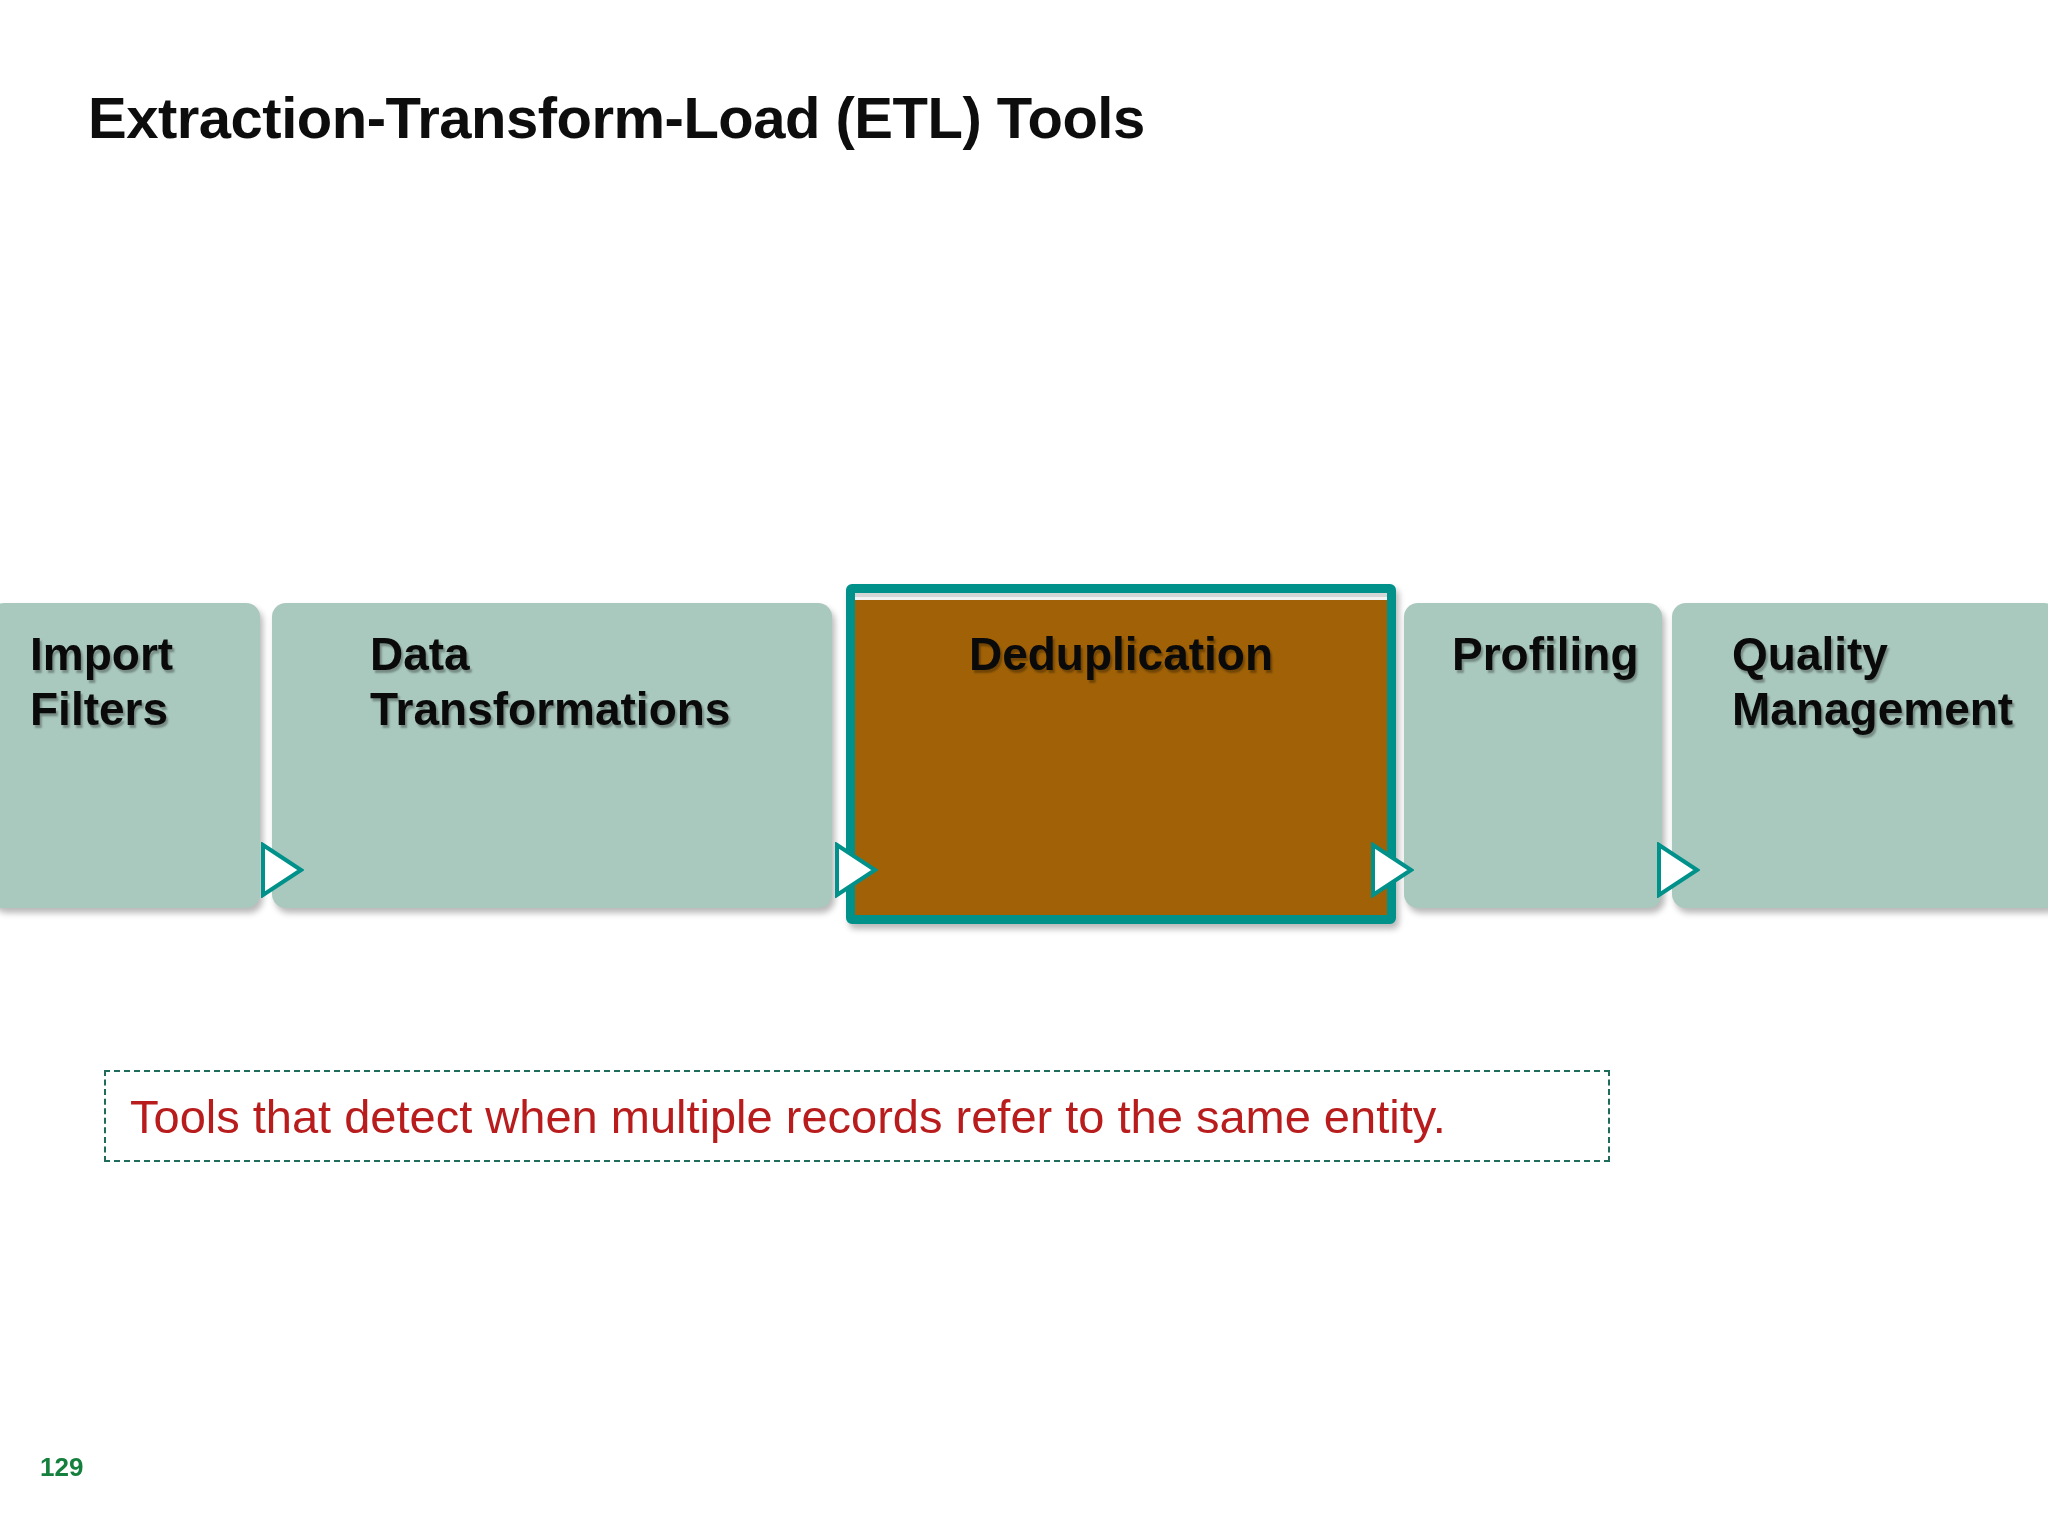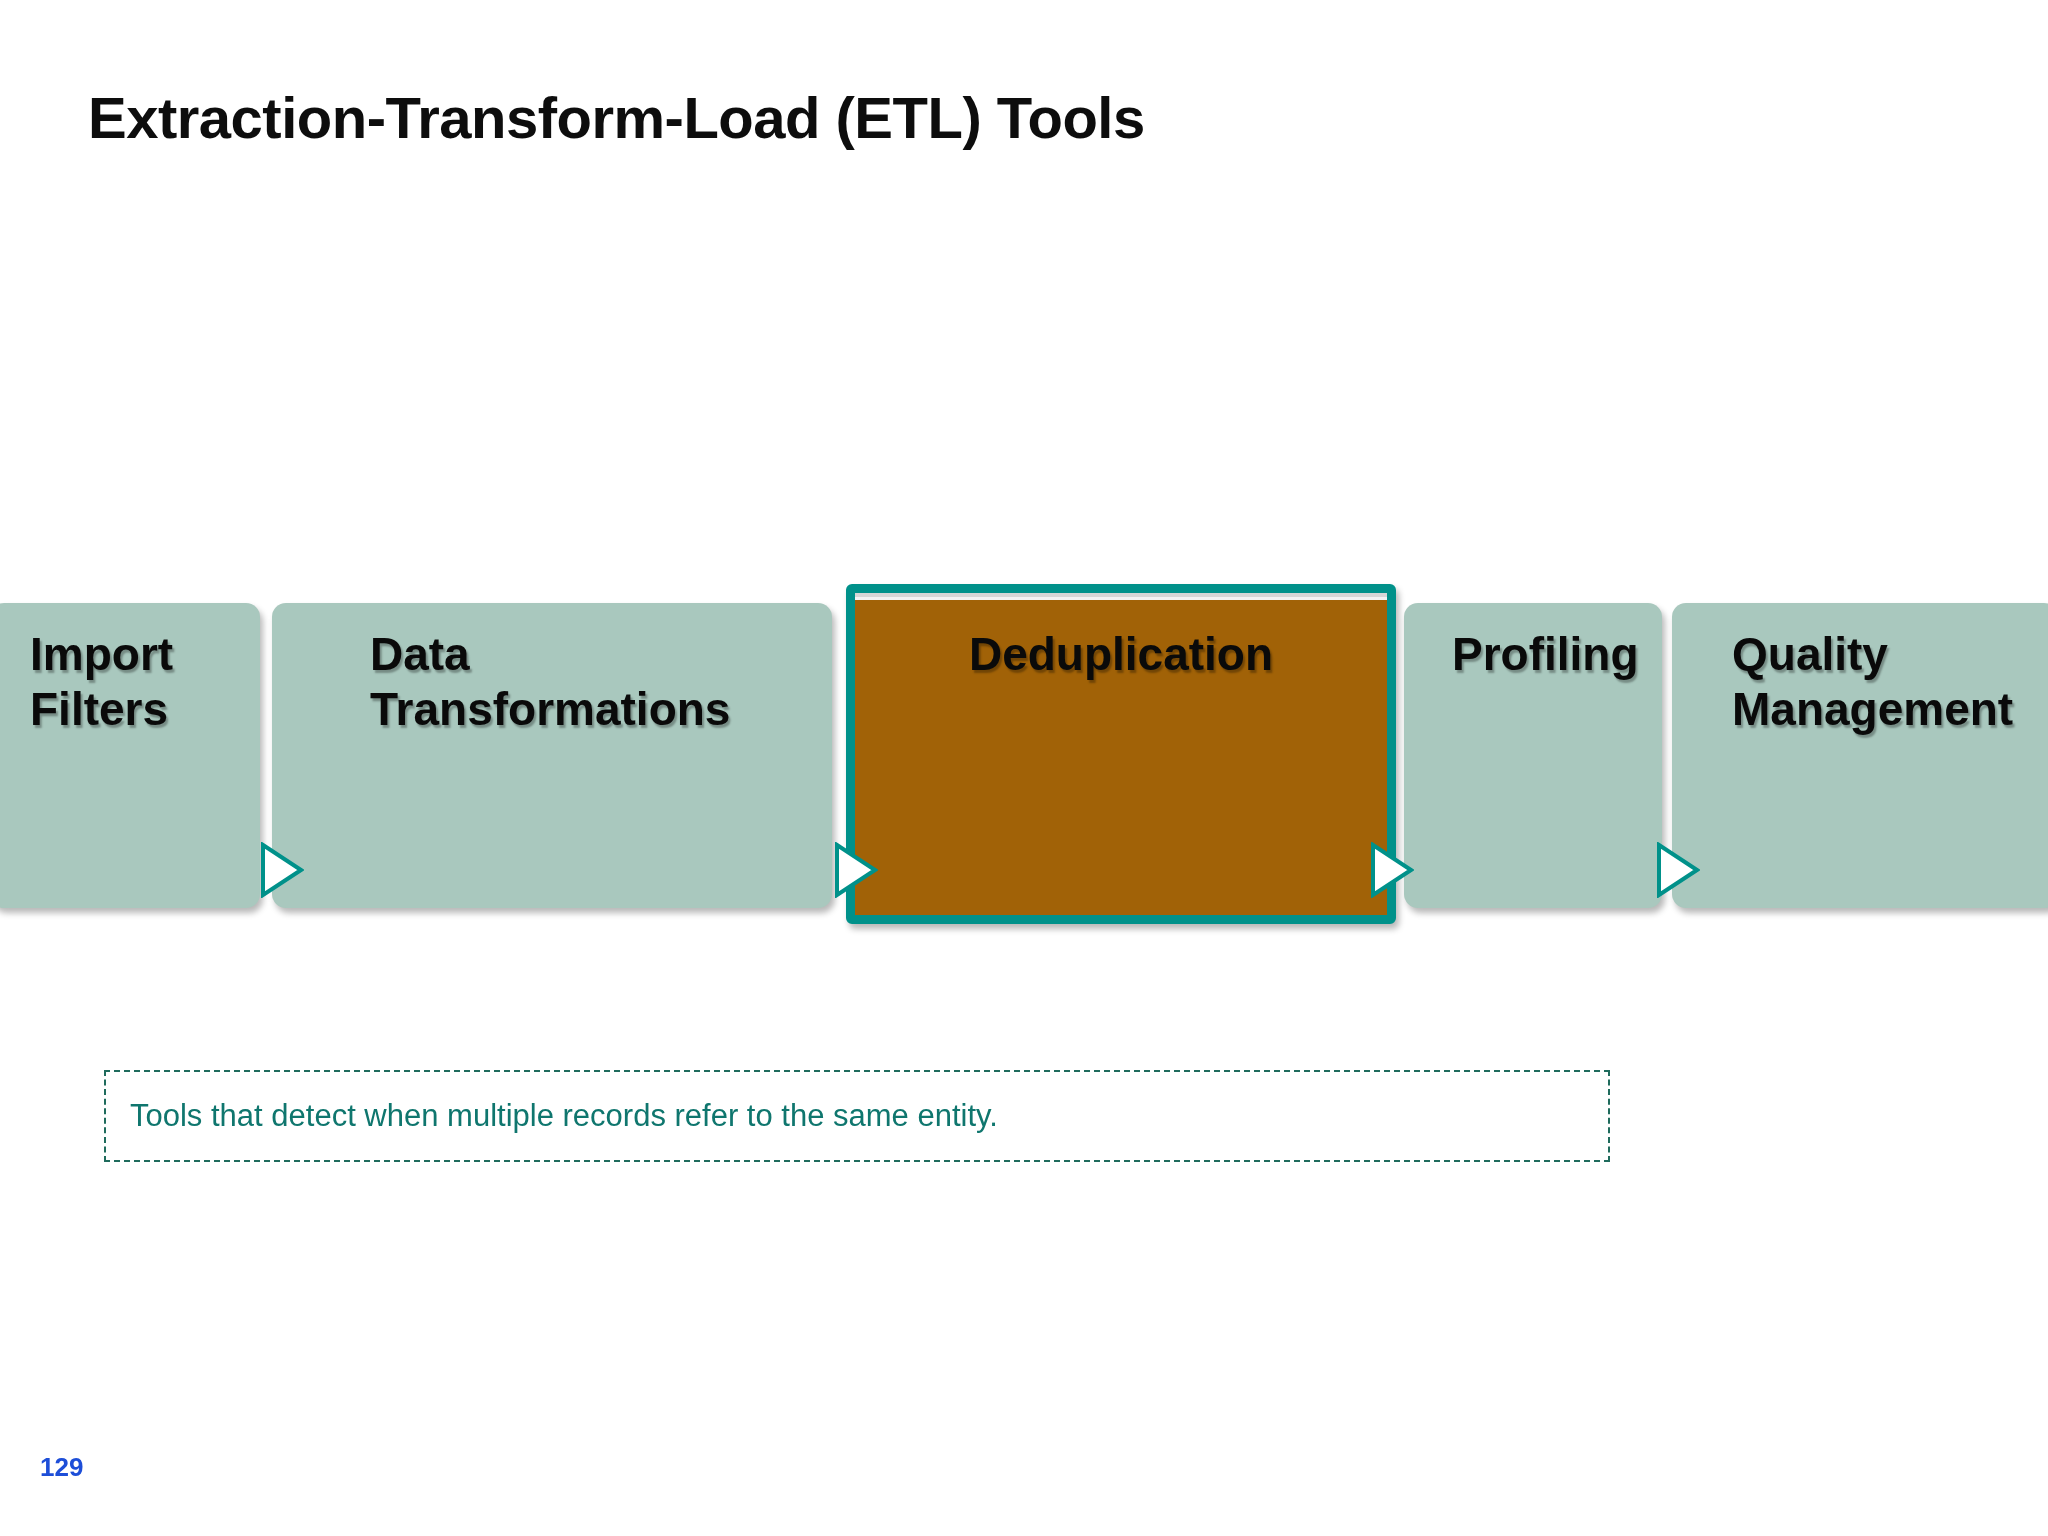--- a/index.html
+++ b/index.html
@@ -100,32 +100,32 @@
     position:absolute;
     left:104px; top:1070px;
     width:1506px; height:92px;
     border:2px dashed #1f6b5c;
     box-sizing:border-box;
     display:flex;
     align-items:center;
   }
   .caption .text{
     padding-left:24px;
-    font-size:31px;
-    color:#0f766e;
+    font-size:47px;
+    color:#b91c1c;
     white-space:nowrap;
   }
 
   
   .pagenum{
     position:absolute;
     left:40px; top:1452px;
     font-size:26px;
     font-weight:bold;
-    color:#1d4ed8;
+    color:#15803d;
   }
 </style>
 </head>
 <body>
 
 <div class="slide">
 
   <div class="title">Extraction-Transform-Load (ETL) Tools</div>
 
   <div class="row">

